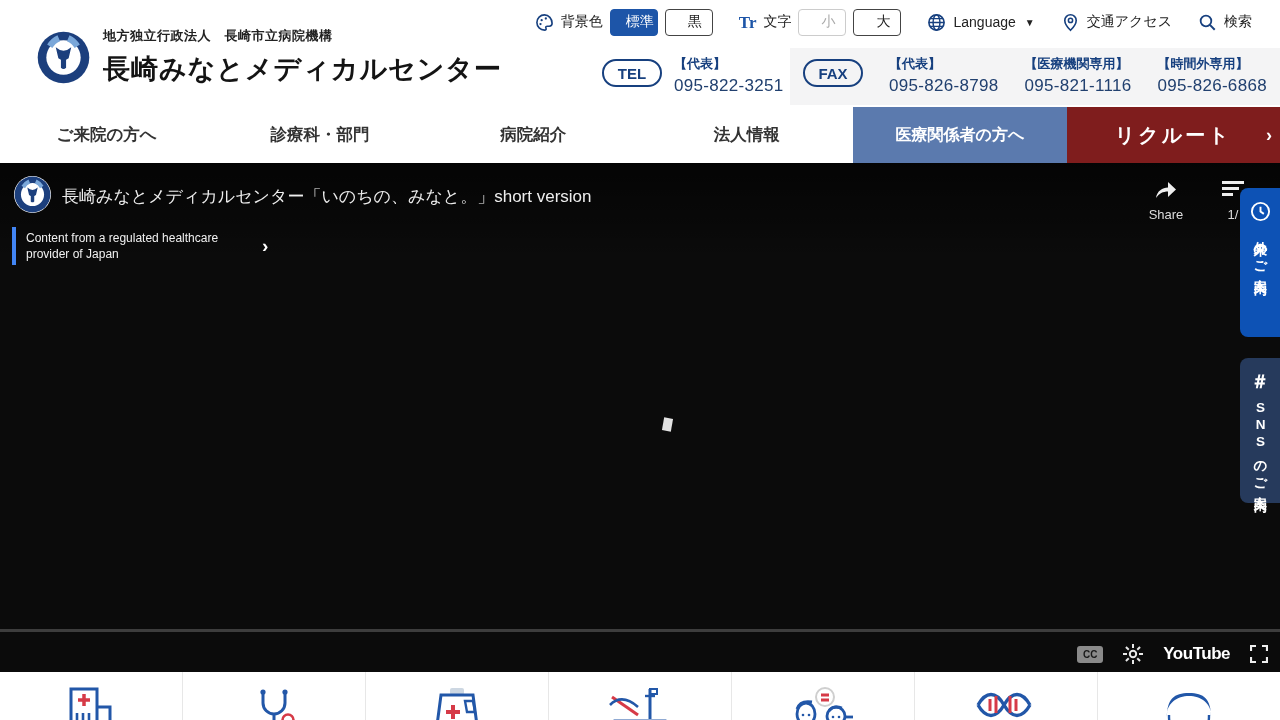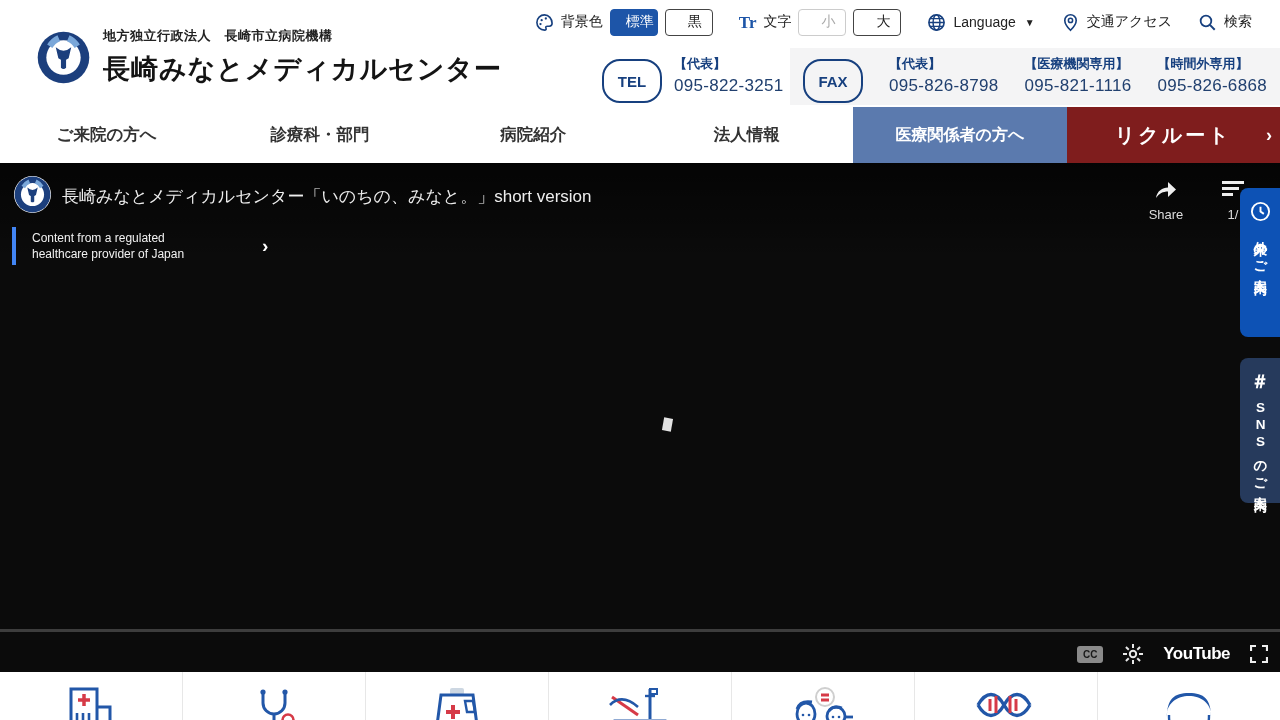--- a/index.html
+++ b/index.html
@@ -22,21 +22,21 @@
   .logo { position:absolute; top:27px; left:36px; display:flex; align-items:center; gap:12px; cursor:pointer; }
   .badge { width:55px; height:55px; }
   .org { font-size:13px; font-weight:bold; color:#222; letter-spacing:.5px; }
   .site { font-size:27px; font-weight:bold; color:#141414; letter-spacing:1px; margin-top:6px; }
 
   
   .fax-panel { position:absolute; top:48px; left:790px; width:490px; height:57px; background:#f4f4f5; }
   .contact-group { position:absolute; display:flex; gap:12px; }
   .tel-group { top:54px; left:602px; }
   .fax-group { top:54px; left:803px; gap:26px; }
-  .pill { width:60px; height:44px; border:2px solid #17407f; border-radius:18px; color:#17407f; font-weight:bold; font-size:15px; display:flex; align-items:center; justify-content:center; background:transparent; margin-top:5px; flex:none; }
+  .pill { width:60px; height:28px; border:2px solid #17407f; border-radius:18px; color:#17407f; font-weight:bold; font-size:15px; display:flex; align-items:center; justify-content:center; background:transparent; margin-top:5px; flex:none; }
   .c-col { display:flex; flex-direction:column; }
   .c-label { font-size:13px; font-weight:bold; color:#17407f; line-height:20px; }
   .c-number { font-size:17px; color:#21406f; line-height:24px; letter-spacing:.3px; }
 
   
   .nav { position:absolute; top:107px; left:0; width:1280px; height:56px; display:flex; background:#fff; }
   .nav-item { flex:1; display:flex; align-items:center; justify-content:center; font-size:16.5px; font-weight:bold; color:#333; position:relative; cursor:pointer; text-decoration:none; }
   .nav-item.active { color:#164a9a; }
   .nav-item.active::after { content:""; position:absolute; left:0; bottom:0; width:100%; height:5px; background:#164a9a; }
   .nav-item.medical { background:#5b7aae; color:#fff; font-size:16px; }
@@ -48,21 +48,21 @@
   .v-grad { position:absolute; top:0; left:0; width:100%; height:96px; background:linear-gradient(rgba(0,0,0,.62), rgba(0,0,0,0)); }
   .v-avatar { position:absolute; top:13px; left:14px; width:37px; height:37px; border-radius:50%; overflow:hidden; cursor:pointer; background:#fff; }
   .v-avatar svg { width:37px; height:37px; display:block; }
   .v-title { position:absolute; top:22px; left:62px; font-size:17px; color:#eee; cursor:pointer; white-space:nowrap; }
   .v-share { position:absolute; top:15px; left:1144px; width:44px; text-align:center; color:#ddd; cursor:pointer; }
   .v-share svg { width:24px; height:22px; }
   .v-btn-label { font-size:13px; margin-top:3px; }
   .v-playlist { position:absolute; top:15px; left:1212px; width:42px; text-align:center; color:#ddd; cursor:pointer; }
   .v-playlist svg { width:24px; height:22px; }
   .v-notice { position:absolute; top:64px; left:12px; display:flex; align-items:center; cursor:pointer; }
-  .notice-text { border-left:4px solid #4285f4; padding:3px 0 3px 16px; width:212px; font-size:12px; line-height:16px; color:#f1f1f1; }
+  .notice-text { border-left:4px solid #4285f4; padding:3px 0 3px 10px; width:212px; font-size:12px; line-height:16px; color:#f1f1f1; }
   .notice-chevron { color:#fff; font-size:19px; margin-left:38px; font-weight:bold; }
   .v-speck { position:absolute; left:663px; top:255px; width:9px; height:13px; background:#e2e2e2; transform:rotate(10deg); }
   .v-progress { position:absolute; top:466px; left:0; width:100%; height:3px; background:#3d3d3d; cursor:pointer; }
   .vc-left { position:absolute; top:475px; left:8px; height:32px; width:300px; }
   .vc-left > * { position:absolute; }
   .vol-icon { left:0; top:3px; width:27px; height:26px; cursor:pointer; }
   .on-box { left:34px; top:2px; width:48px; height:27px; border:1px solid #fff; color:#fff; font-size:13px; display:flex; align-items:center; justify-content:center; cursor:pointer; background:transparent; }
   .pause-bar { top:6px; width:5px; height:20px; background:#fff; cursor:pointer; }
   .pb1 { left:58px; } .pb2 { left:68px; }
   .off-box { left:80px; top:2px; width:46px; height:27px; background:#fff; color:#111; font-size:13px; display:flex; align-items:center; justify-content:center; cursor:pointer; }

